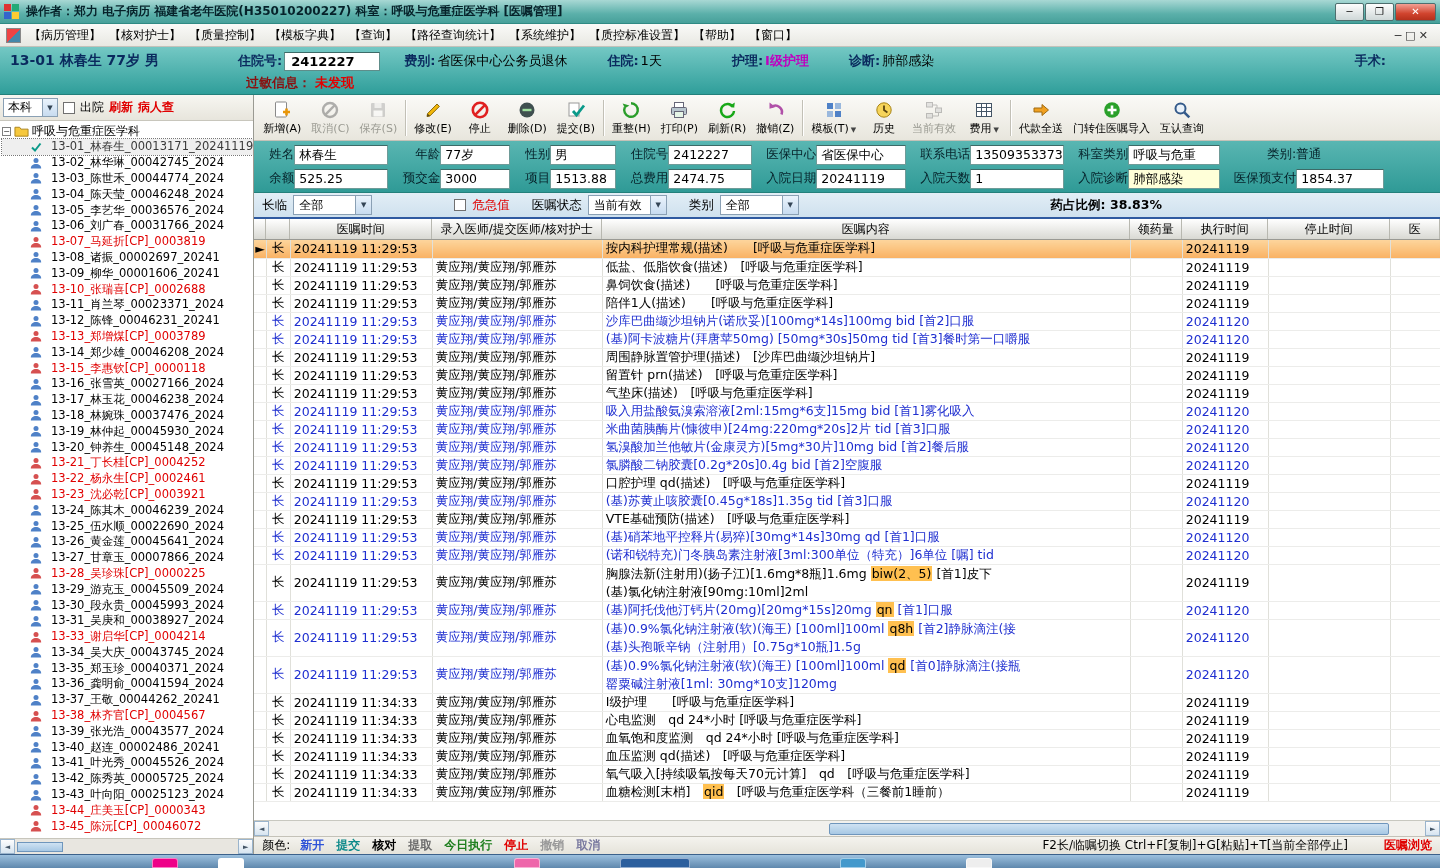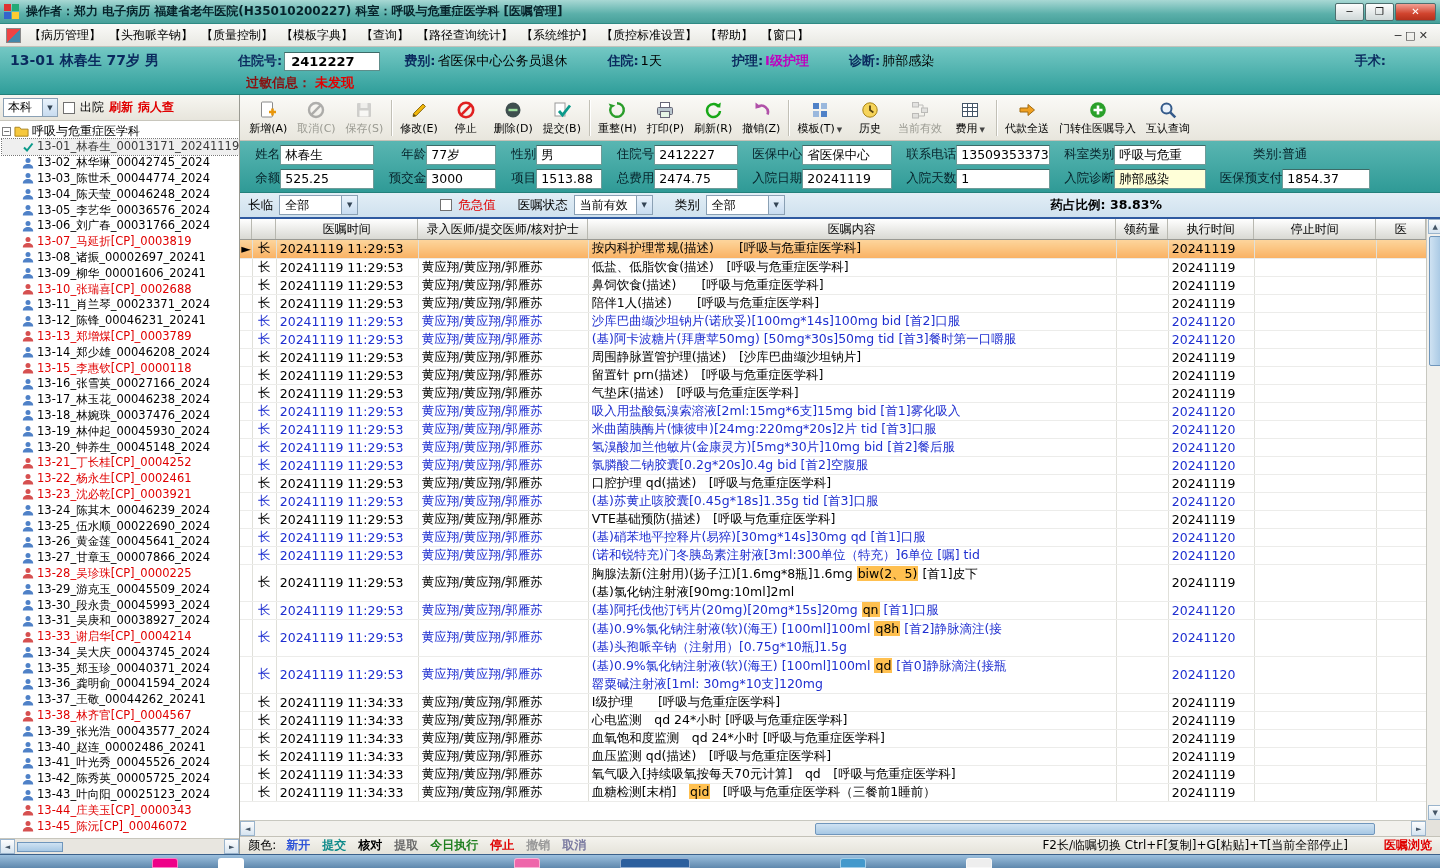--- a/index.html
+++ b/index.html
@@ -38,21 +38,21 @@
 .sidebar{flex:0 0 237px;background:#fff;border-right:1px solid #9a9a92;display:flex;flex-direction:column;min-height:0;}
 .side-top{flex:0 0 26px;background:linear-gradient(#f7f6f1,#e7e5dc);border-bottom:1px solid #c8c6bc;display:flex;align-items:center;gap:5px;padding:0 3px;overflow:hidden;white-space:nowrap;}
 .combo{background:#fff;border:1px solid #8aa0b4;height:19px;display:inline-flex;align-items:center;padding-left:4px;}
 .combo .cv{min-width:34px;}
 .combo .arr{width:15px;height:17px;background:linear-gradient(#eaf3fc,#c8dcf0);border-left:1px solid #8aa0b4;display:flex;align-items:center;justify-content:center;font-size:7px;color:#345;}
 .cbx{width:12px;height:12px;background:#fff;border:1px solid #707070;display:inline-block;}
 .redtxt{color:#e00000;}
 .tree{flex:1;overflow:hidden;padding:2px 0 0 2px;}
 .tree-root{display:flex;align-items:center;height:16px;gap:3px;white-space:nowrap;}
 .expander{width:9px;height:9px;border:1px solid #808080;background:#fff;font-size:8px;line-height:7px;text-align:center;color:#333;}
-.titem{display:flex;align-items:center;height:15.8px;padding-left:20px;gap:3px;white-space:nowrap;overflow:hidden;font-size:11.5px;}
+.titem{display:flex;align-items:center;height:15.8px;padding-left:28px;gap:9px;white-space:nowrap;overflow:hidden;font-size:11.5px;}
 .titem.cp{color:#e00000;}
 .titem.selpat{background:#efefef;outline:1px dotted #777;color:#3a3a3a;}
 .side-scroll{flex:0 0 14px;background:#e8e6e0;border-top:1px solid #c8c6bc;display:flex;align-items:center;}
 
 .main{flex:1;display:flex;flex-direction:column;min-width:0;min-height:0;}
 .tabstrip{flex:0 0 25px;background:#e3e0d6;display:flex;align-items:flex-end;padding-left:2px;border-bottom:1px solid #8e8e86;}
 .tab{background:linear-gradient(#fff,#efeee8);border:1px solid #8e8e86;border-bottom:none;border-radius:3px 3px 0 0;padding:3px 14px 4px;margin-bottom:-1px;font-size:12.5px;}
 
 .toolbar{flex:0 0 46px;background:linear-gradient(#fbfaf7,#e8e6dd);border-bottom:1px solid #c4c2b8;display:flex;align-items:center;padding:1px 4px;}
 .tgroup{display:flex;align-items:center;height:42px;}
@@ -139,21 +139,21 @@
       <span class="winbtn">─</span>
       <span class="winbtn">❐</span>
       <span class="winbtn close">✕</span>
     </span>
   </div>
 
   <div class="menubar">
     <span class="micon"></span>
     <span style="display:flex">
         <span class="menu-item">【病历管理】</span>
-        <span class="menu-item">【头孢哌辛钠】</span>
+        <span class="menu-item">【核对护士】</span>
         <span class="menu-item">【质量控制】</span>
         <span class="menu-item">【模板字典】</span>
         <span class="menu-item">【查询】</span>
         <span class="menu-item">【路径查询统计】</span>
         <span class="menu-item">【系统维护】</span>
         <span class="menu-item">【质控标准设置】</span>
         <span class="menu-item">【帮助】</span>
         <span class="menu-item">【窗口】</span>
       </span>
     <span class="mspacer"></span>

